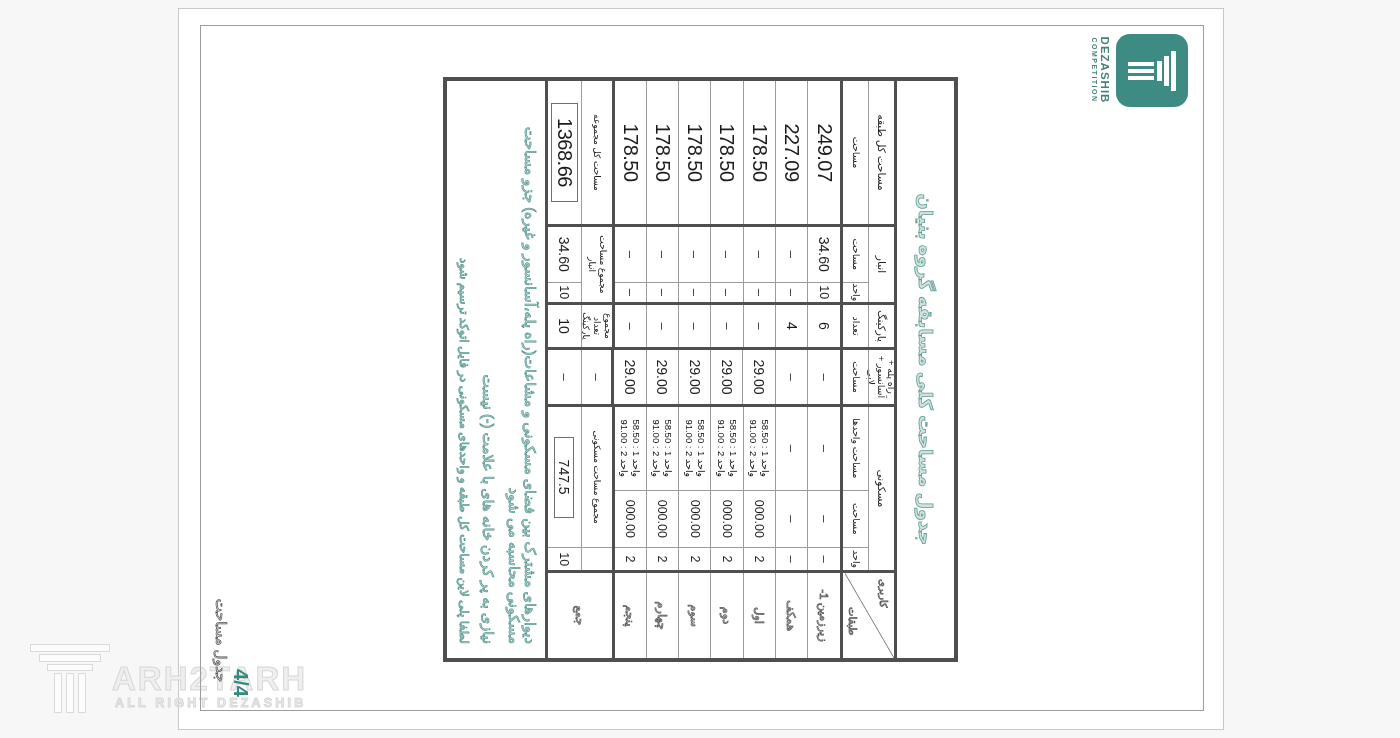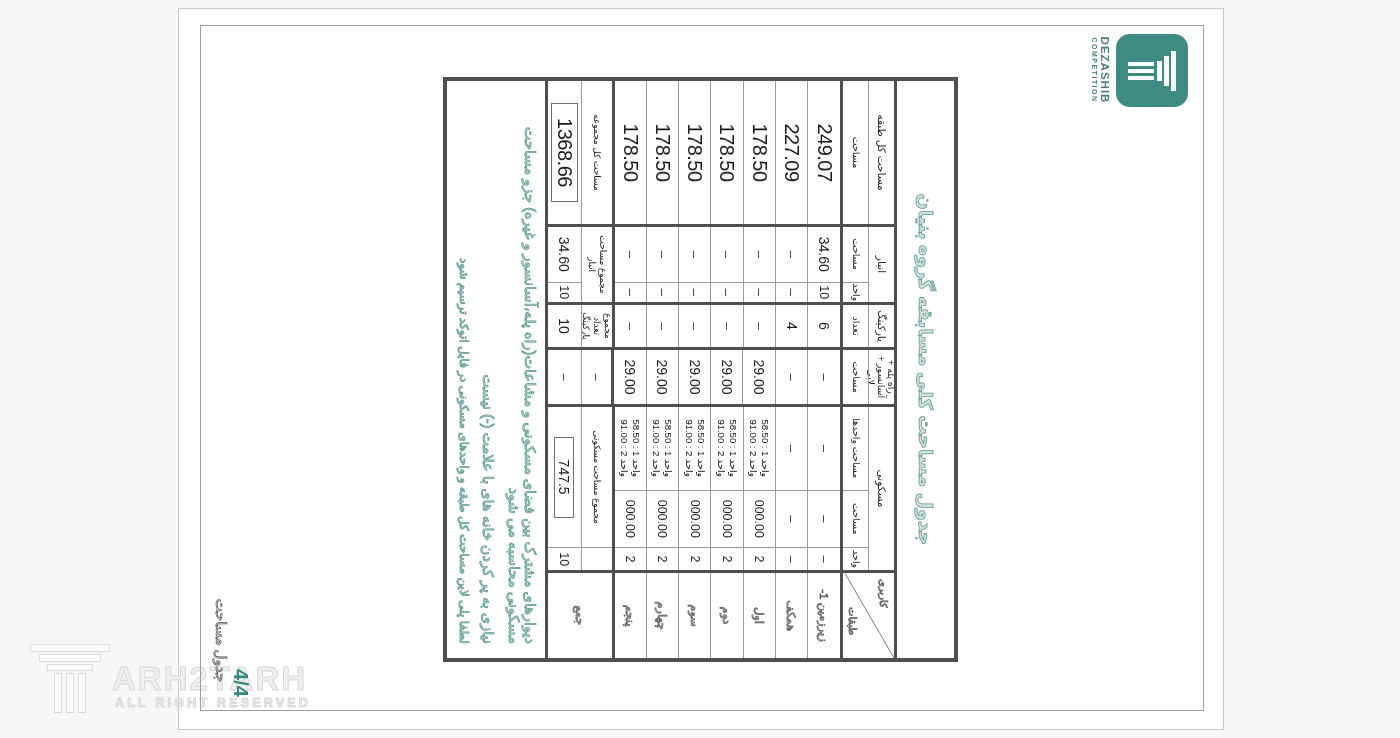--- a/index.html
+++ b/index.html
@@ -101,21 +101,21 @@
   <div class="b1"></div>
     <div class="b2"></div>
     <div class="b3"></div>
   <div class="shaft">
       <i></i>
       <i></i>
       <i></i>
     </div>
 </div>
 <div class="abs wm wm-brand">ARH2TARH</div>
-<div class="abs wm wm-tag">ALL RIGHT RESERVED</div>
+<div class="abs wm wm-tag">ALL RIGHT DEZASHIB</div>
 
 <div class="abs logo-sq">
   <div class="col-glyph">
     <div class="b1"></div>
       <div class="b2"></div>
       <div class="b3"></div>
     <div class="shaft">
         <i></i>
         <i></i>
         <i></i>

